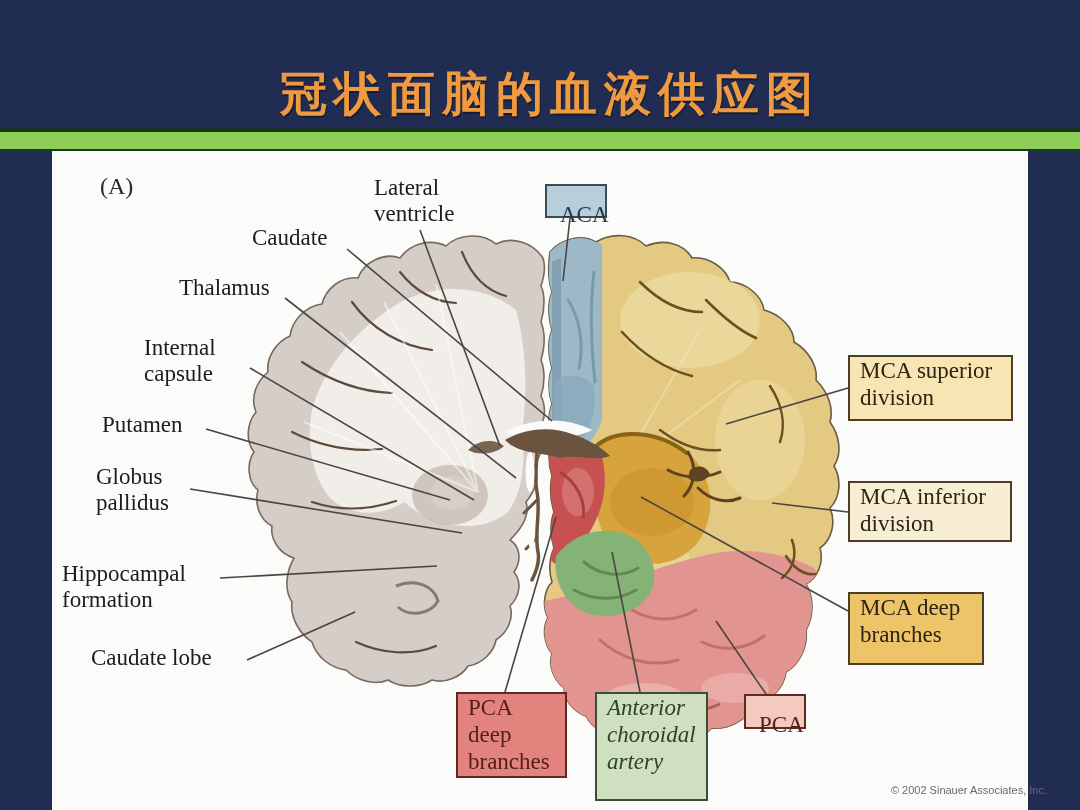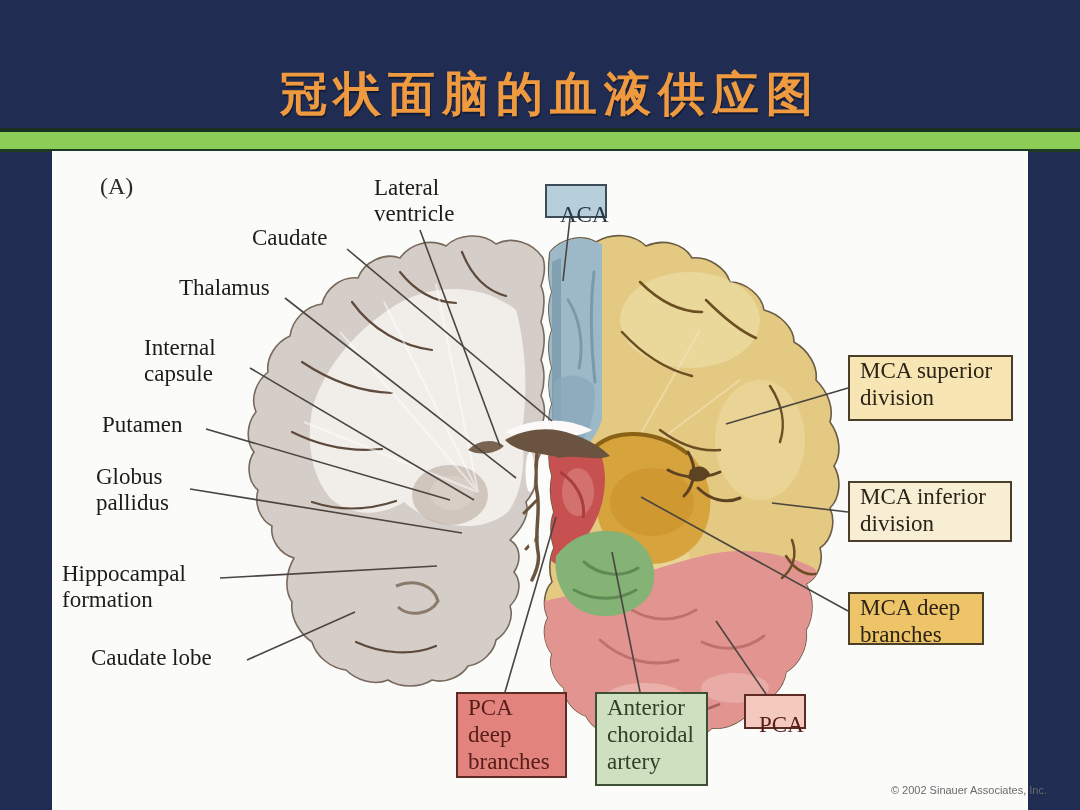--- a/index.html
+++ b/index.html
@@ -36,25 +36,25 @@
   .abox{
     position:absolute;box-sizing:border-box;white-space:pre-line;
     font-size:23px;line-height:1.18;border:2px solid #4c3f2a;
     padding:0 4px 0 10px;color:#2b2316;
   }
   .abox.center{text-align:center;padding:13px;}
   .abox-aca{left:493px;top:33px;width:62px;height:34px;line-height:31px;
     background:#b7cedb;border-color:#3d4d57;color:#263845;}
   .abox-mca-sup{left:796px;top:204px;width:165px;height:66px;background:#f7e5b4;}
   .abox-mca-inf{left:796px;top:330px;width:164px;height:61px;background:#f7eed4;}
-  .abox-mca-deep{left:796px;top:441px;width:136px;height:53px;background:#eec468;}
+  .abox-mca-deep{left:796px;top:441px;width:136px;height:73px;background:#eec468;}
   .abox-pca-deep{left:404px;top:541px;width:111px;height:86px;background:#e2837d;
     border-color:#5d2a24;color:#551d18;}
-  .abox-achor{left:543px;top:541px;width:113px;height:94px;background:#cfe0c1;
-    border-color:#3c4f35;color:#2e4026;}
+  .abox-achor{left:543px;top:541px;width:113px;height:109px;background:#cfe0c1;
+    border-color:#3c4f35;color:#2e4026;font-style:italic;}
   .abox-pca{left:692px;top:543px;width:62px;height:35px;line-height:32px;
     background:#f4cabe;border-color:#5d2a24;color:#551d18;}
   .copyright{
     position:absolute;left:795px;top:633px;width:200px;text-align:right;
     font-family:"Liberation Sans", sans-serif;font-size:11px;color:#6a6a6a;
   }
 </style>
 </head>
 <body>
 

